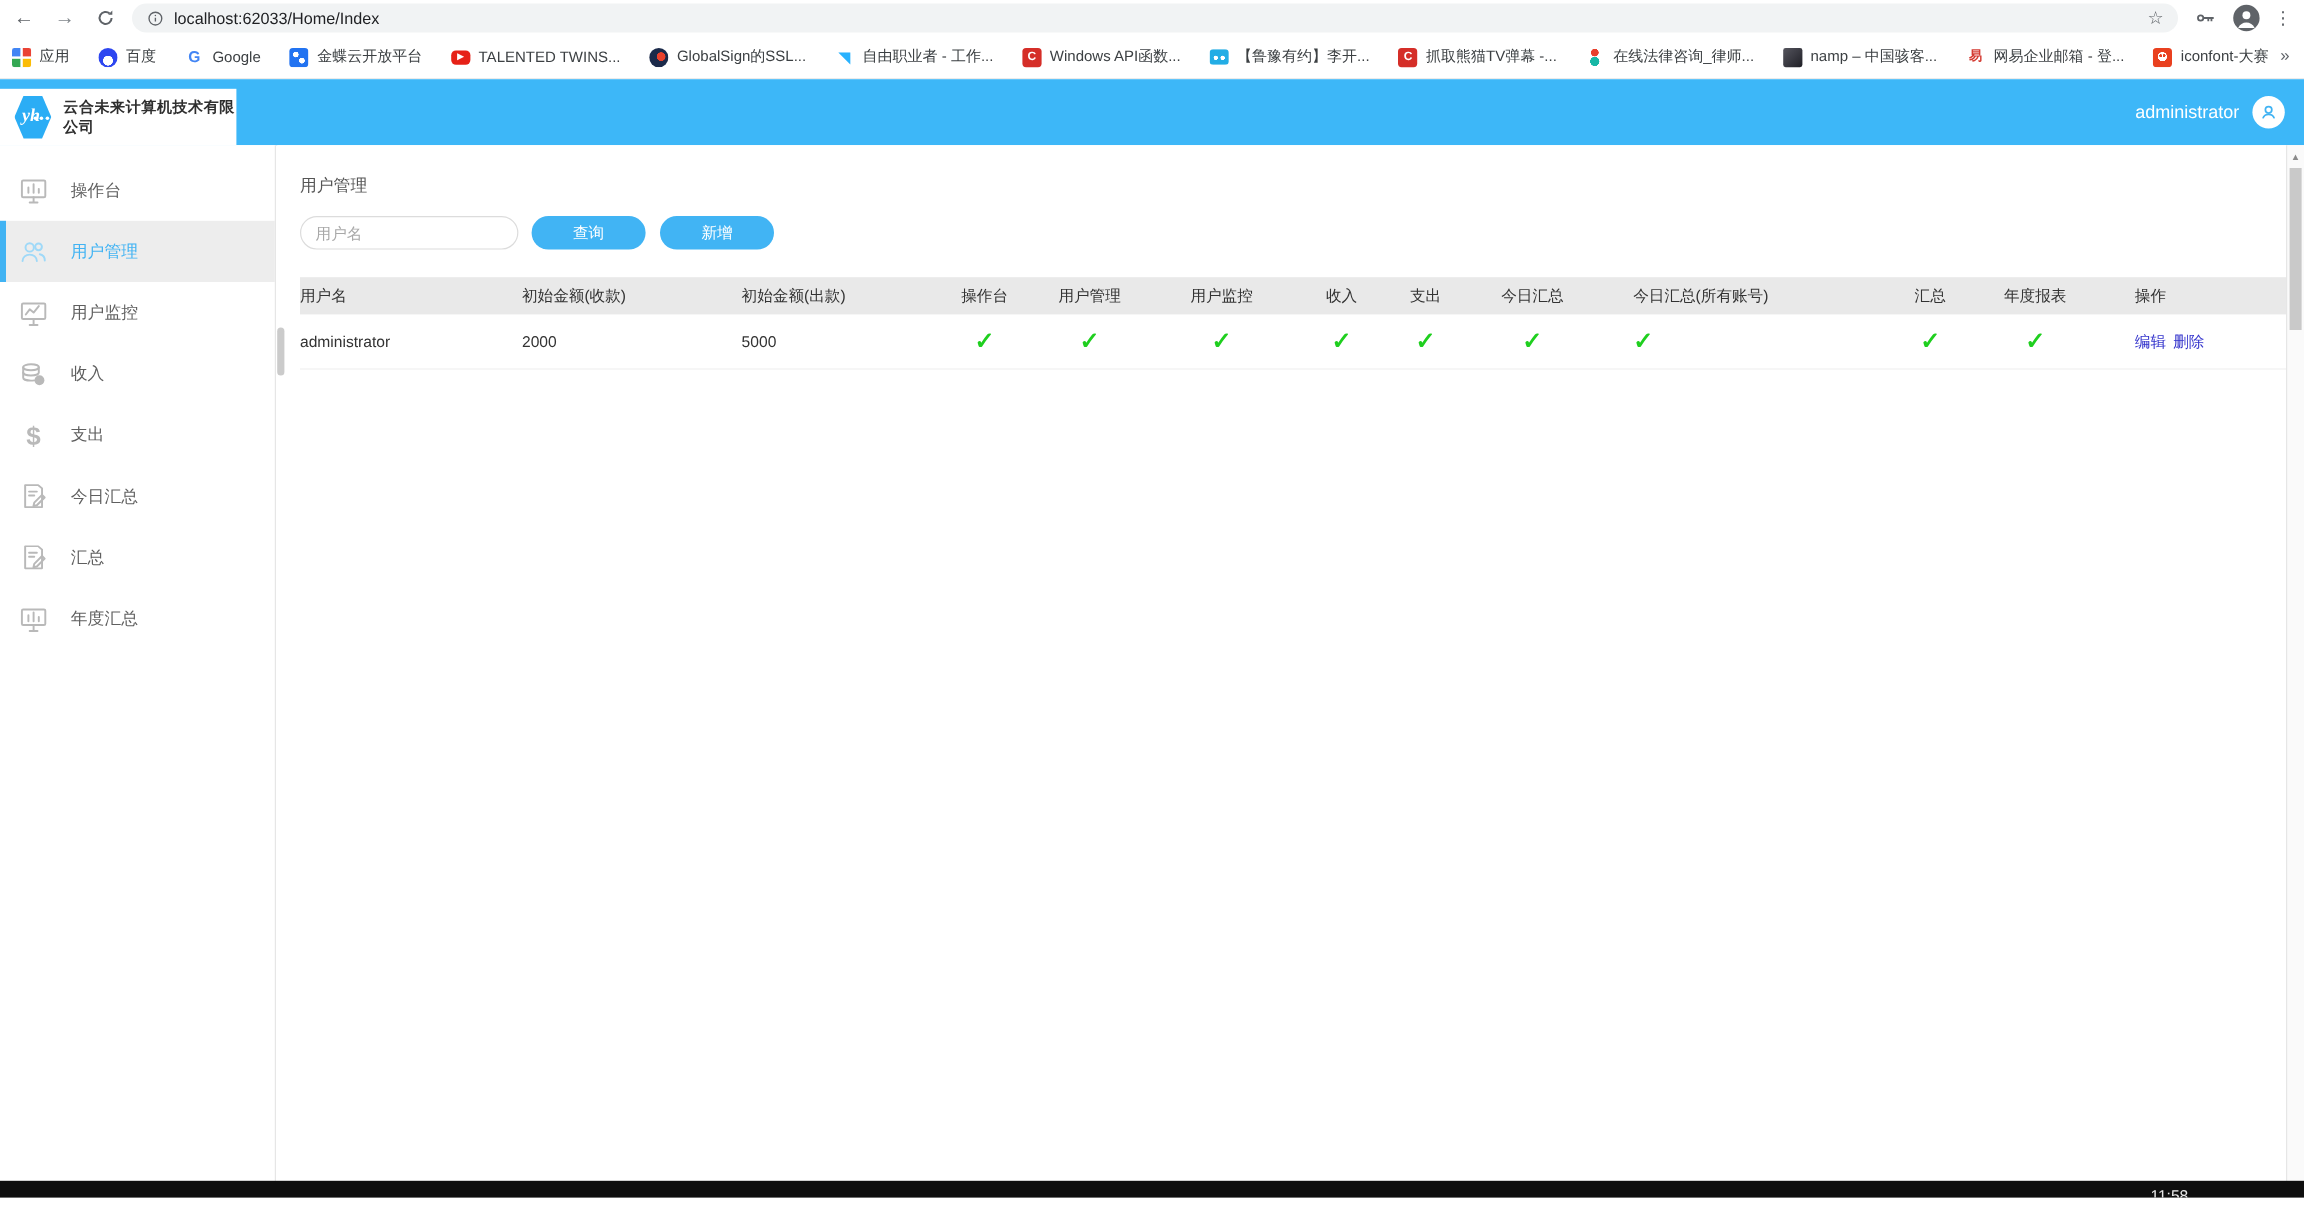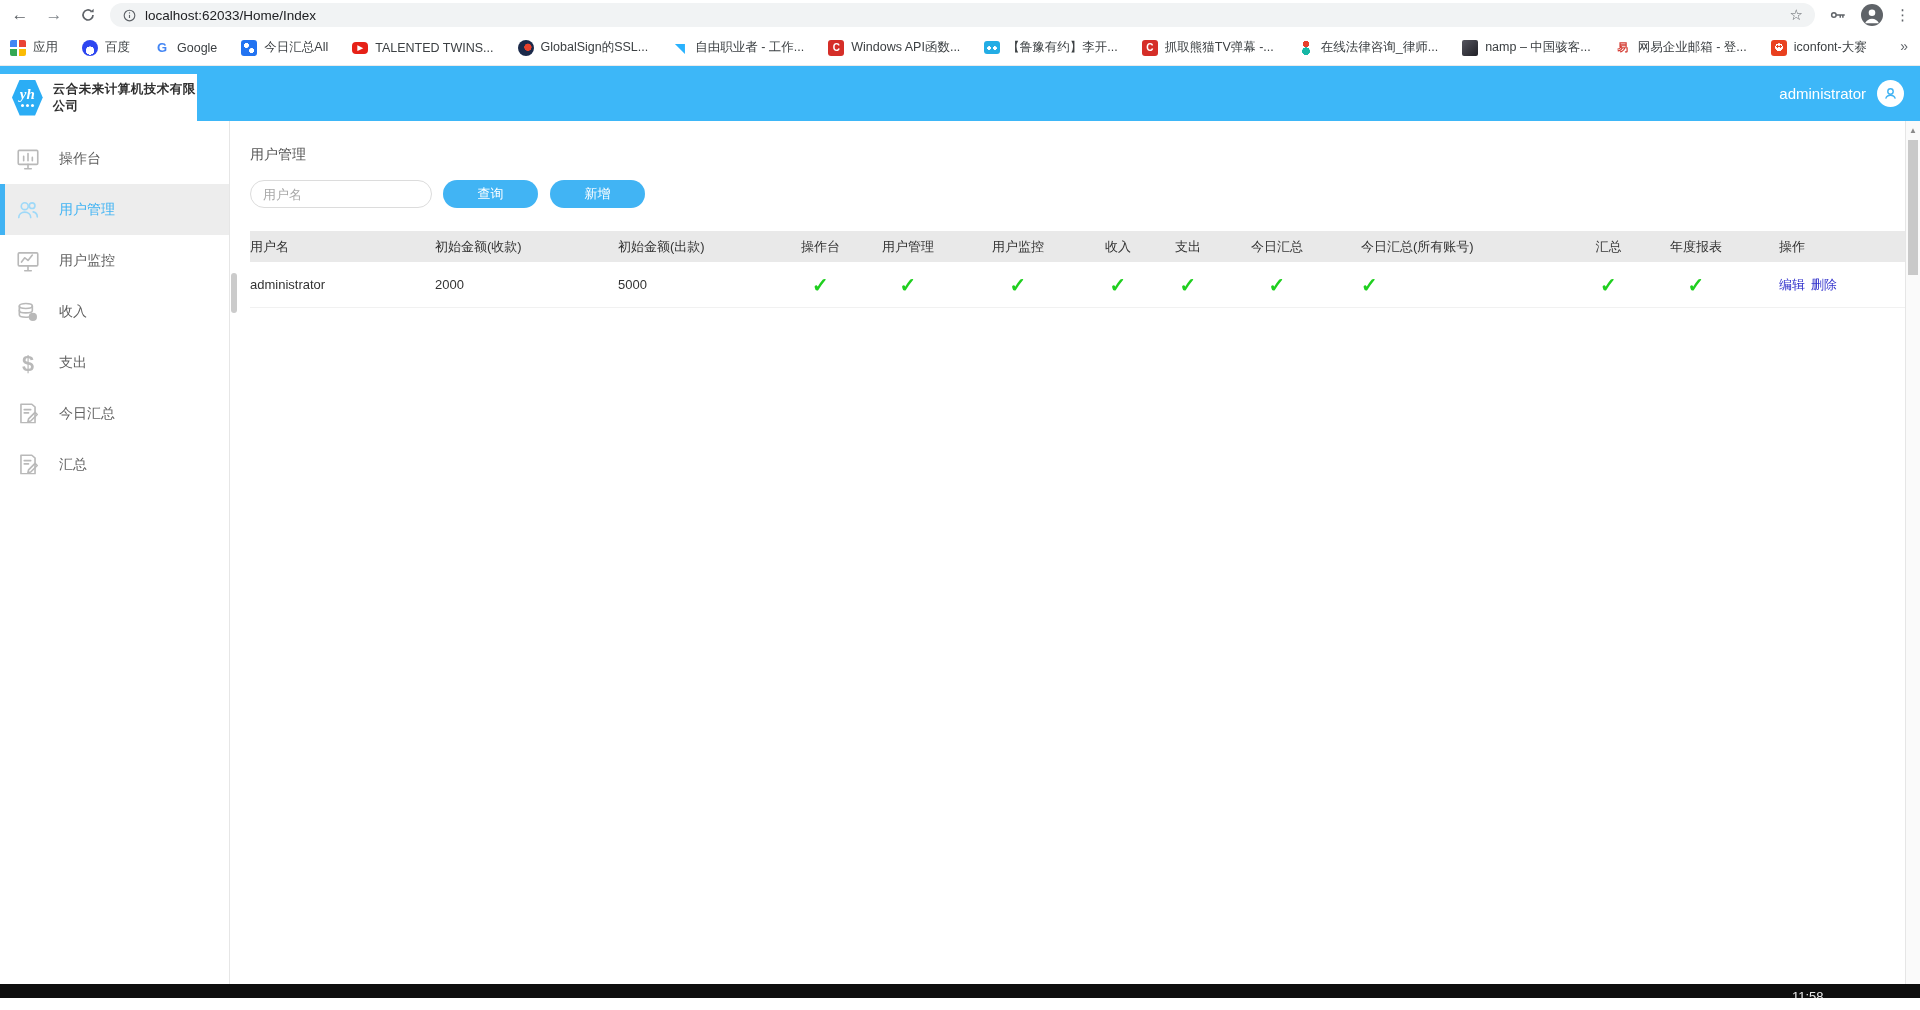--- a/index.html
+++ b/index.html
@@ -60,21 +60,21 @@
                radial-gradient(circle at 59% 40%, #e9401f 8%, transparent 10%),
                radial-gradient(circle at 50% 45%, #fff 31%, transparent 33%), #e9401f; }
   .overflow-chevron { position:absolute; right:12px; top:8px; color:#5f6368; font-size:14px; cursor:pointer; }
 
   
   .app-header { position:absolute; top:66px; left:0; right:0; height:55px; background:#3db7f8; }
   .logo-box { position:absolute; left:0; top:8px; width:197px; height:47px; background:#fff;
               display:flex; align-items:center; gap:10px; padding-left:12px; cursor:pointer; }
   .hexagon { width:36px; height:36px; background:#2badf5; color:#fff;
              clip-path:polygon(25% 0,75% 0,100% 50%,75% 100%,25% 100%,0 50%);
-             display:flex; flex-direction:column; align-items:center; justify-content:center; }
+             display:flex; flex-direction:row; align-items:center; justify-content:center; }
   .hex-text { font:italic 700 15px/0.9 "Liberation Serif", serif; }
   .hex-dots { width:3px; height:3px; border-radius:50%; background:#fff; margin-top:2px;
               box-shadow:-5px 0 0 #fff, 5px 0 0 #fff; }
   .company { font-size:12.5px; font-weight:700; color:#2f2f2f; letter-spacing:0.5px; }
   .header-user { position:absolute; right:16px; top:0; height:100%; display:flex;
                  align-items:center; gap:11px; color:#fff; font-size:15px; cursor:pointer; }
   .header-avatar { width:27px; height:27px; border-radius:50%; background:#fff;
                    display:flex; align-items:center; justify-content:center; }
   .header-avatar svg { width:19px; height:19px; stroke:#41b3f3; fill:none; stroke-width:1.8; }
 
@@ -173,21 +173,21 @@
       <div class="bm-item">
         <span class="fav baidu-icon"></span>
         <span>百度</span>
       </div>
       <div class="bm-item">
         <span class="fav google-icon">G</span>
         <span>Google</span>
       </div>
       <div class="bm-item">
         <span class="fav kingdee-icon"></span>
-        <span>今日汇总All</span>
+        <span>金蝶云开放平台</span>
       </div>
       <div class="bm-item">
         <span class="fav youtube-icon">▶</span>
         <span>TALENTED TWINS...</span>
       </div>
       <div class="bm-item">
         <span class="fav globalsign-icon"></span>
         <span>GlobalSign的SSL...</span>
       </div>
       <div class="bm-item">
@@ -294,20 +294,28 @@
         </svg></span>
       <span>今日汇总</span>
     </div>
     <div class="side-item">
       <span class="side-icon"><svg viewBox="0 0 24 24">
           <path d="M5.5 3.5h10l3 3v17h-13z" transform="scale(1 0.85)"></path>
           <path d="M8.5 8h6M8.5 11h4"></path>
           <path d="M12.5 16.5l6-6 2 2-6 6-2.6.6z"></path>
         </svg></span>
       <span>汇总</span>
+    </div>
+    <div class="side-item">
+      <span class="side-icon"><svg viewBox="0 0 24 24">
+          <rect x="3" y="4.5" width="18" height="12" rx="1"></rect>
+          <path d="M8 13.5V9M12 13.5V6.8M16 13.5v-3.2"></path>
+          <path d="M9 21h6M12 16.5V21"></path>
+        </svg></span>
+      <span>年度汇总</span>
     </div>
   </div>
 <div class="sidebar-thumb"></div>
 
 <div class="main">
   <div class="page-title">用户管理</div>
   <div class="controls">
     <input class="search-input" placeholder="用户名" style="">
     <button class="btn">查询</button>
     <button class="btn add">新增</button>

